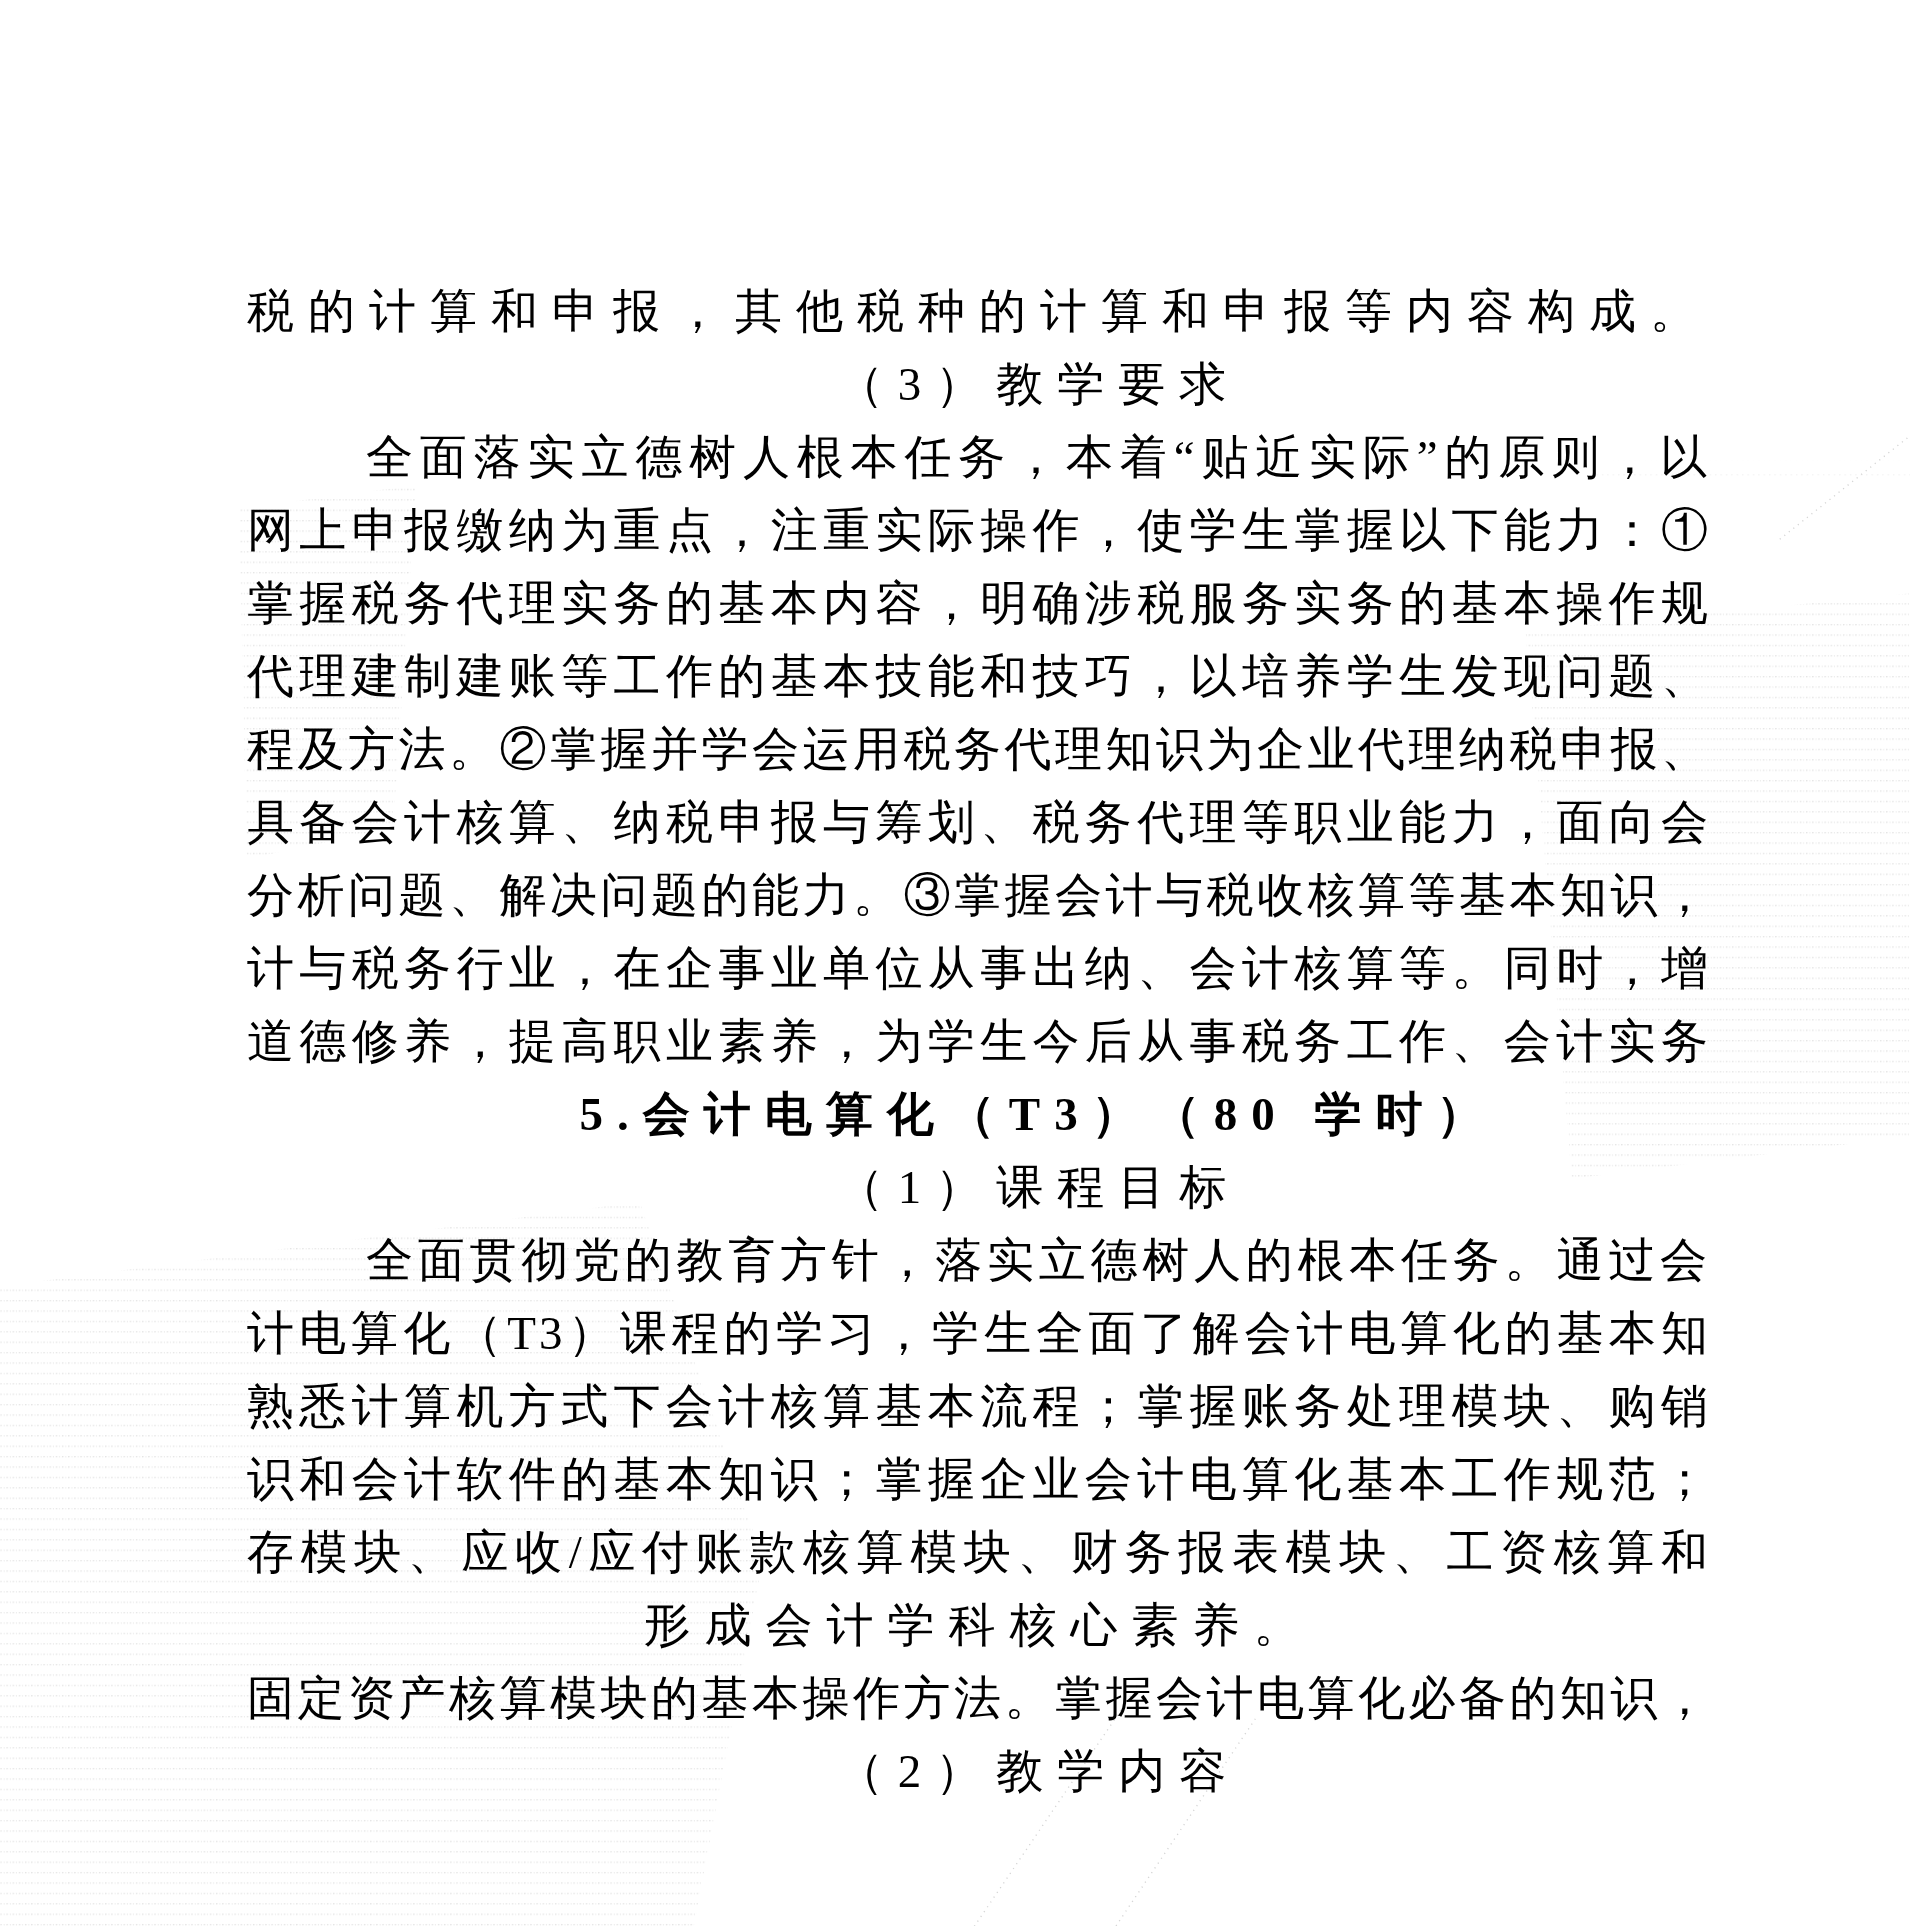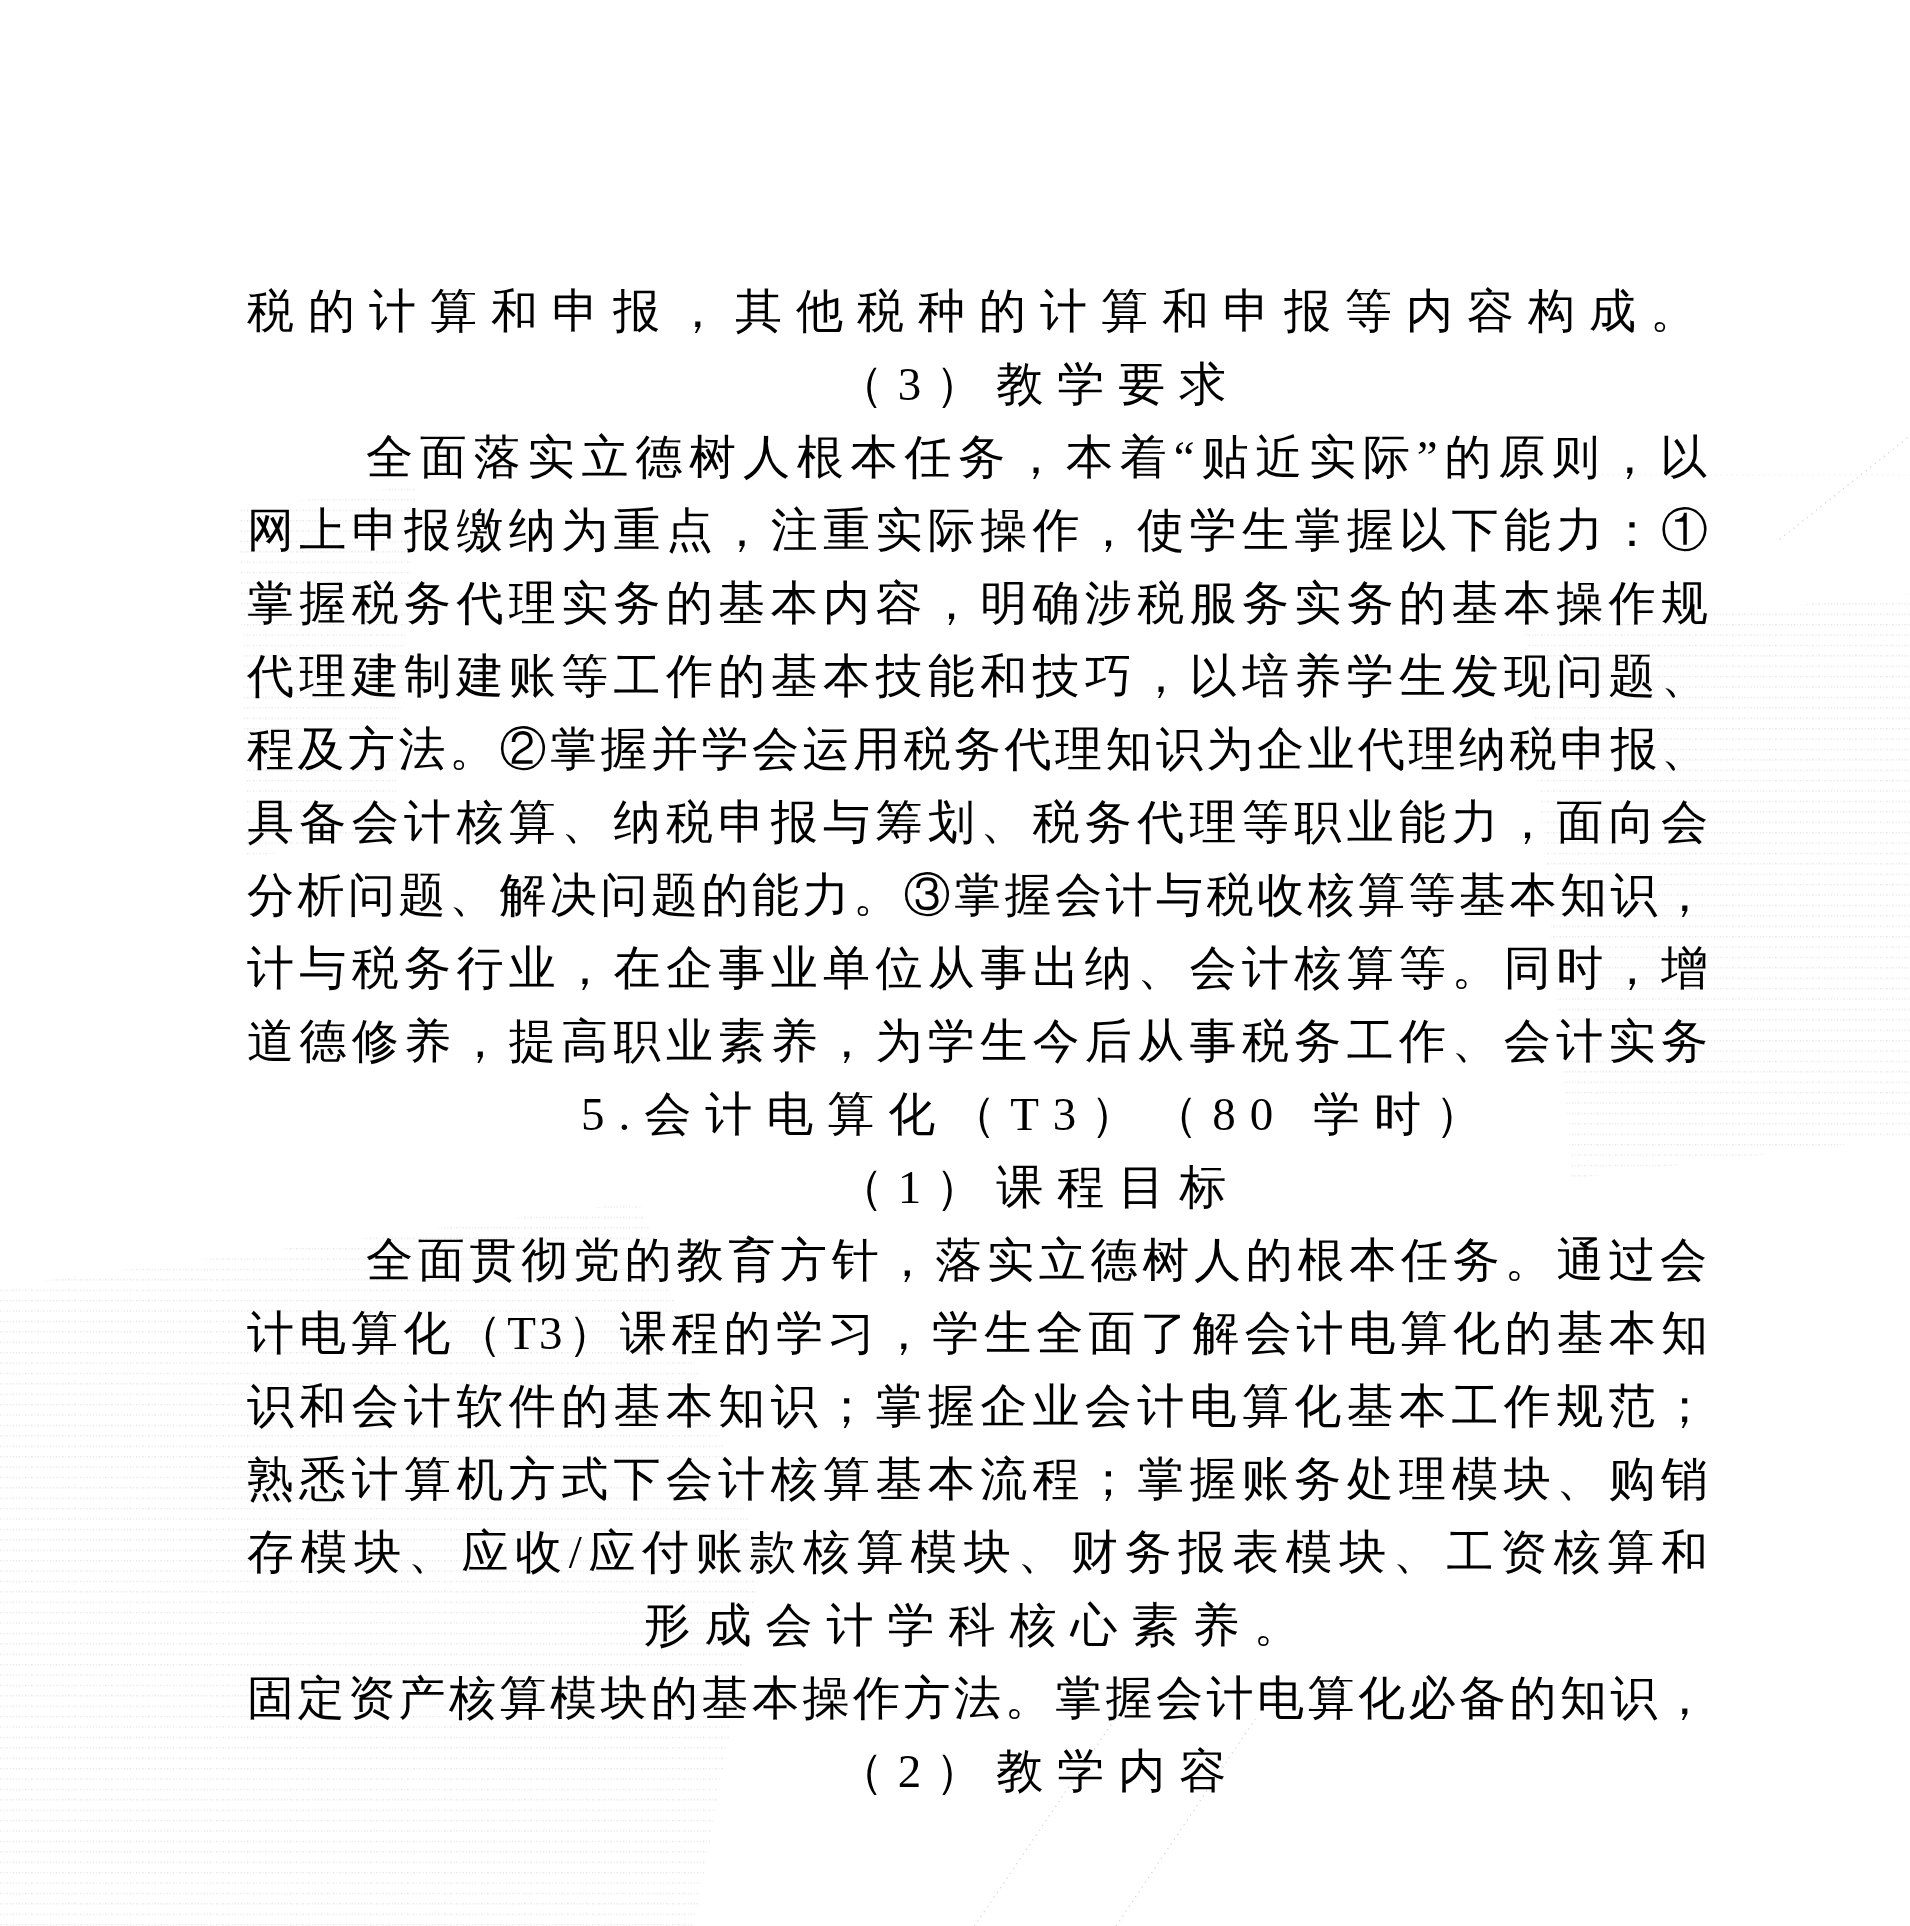--- a/index.html
+++ b/index.html
@@ -37,21 +37,21 @@
   .line.j {
     white-space: normal;
     letter-spacing: 3.1px;
     text-align: justify;
     text-align-last: justify;
     text-justify: inter-character;
     overflow: hidden;
   }
   .line.i { padding-left: 119px; }
   .line.i.j { padding-left: 119px; width: 1344px; }
-  .line.b { font-weight: normal; }
+  .line.b { font-weight: bold; }
 </style>
 </head>
 <body>
 
 <div class="page">
 
   <svg class="watermark" width="1911" height="2702" viewBox="0 0 4960 7015" xmlns="http://www.w3.org/2000/svg">
     <defs>
       <pattern id="dotrows" width="16" height="27" patternUnits="userSpaceOnUse">
         <circle cx="2" cy="2" r="1.7" fill="#a8a8a8"></circle>
@@ -93,22 +93,22 @@
       <div class="line j">代理建制建账等工作的基本技能和技巧，以培养学生发现问题、</div>
       <div class="line j">程及方法。②掌握并学会运用税务代理知识为企业代理纳税申报、</div>
       <div class="line j">具备会计核算、纳税申报与筹划、税务代理等职业能力，面向会</div>
       <div class="line j">分析问题、解决问题的能力。③掌握会计与税收核算等基本知识，</div>
       <div class="line j">计与税务行业，在企事业单位从事出纳、会计核算等。同时，增</div>
       <div class="line j">道德修养，提高职业素养，为学生今后从事税务工作、会计实务</div>
       <div class="line i b">5.会计电算化（T3）（80 学时）</div>
       <div class="line i">（1）课程目标</div>
       <div class="line j i">全面贯彻党的教育方针，落实立德树人的根本任务。通过会</div>
       <div class="line j">计电算化（T3）课程的学习，学生全面了解会计电算化的基本知</div>
+      <div class="line j">熟悉计算机方式下会计核算基本流程；掌握账务处理模块、购销</div>
       <div class="line j">识和会计软件的基本知识；掌握企业会计电算化基本工作规范；</div>
-      <div class="line j">熟悉计算机方式下会计核算基本流程；掌握账务处理模块、购销</div>
       <div class="line j">存模块、应收/应付账款核算模块、财务报表模块、工资核算和</div>
       <div class="line">形成会计学科核心素养。</div>
       <div class="line j">固定资产核算模块的基本操作方法。掌握会计电算化必备的知识，</div>
       <div class="line i">（2）教学内容</div>
     </div>
 
 </div>
 
 
 </body></html>

